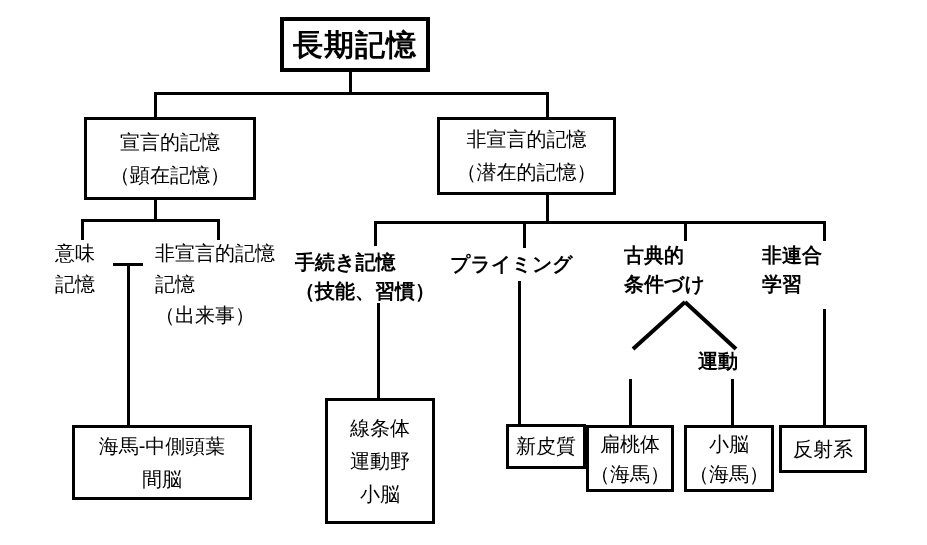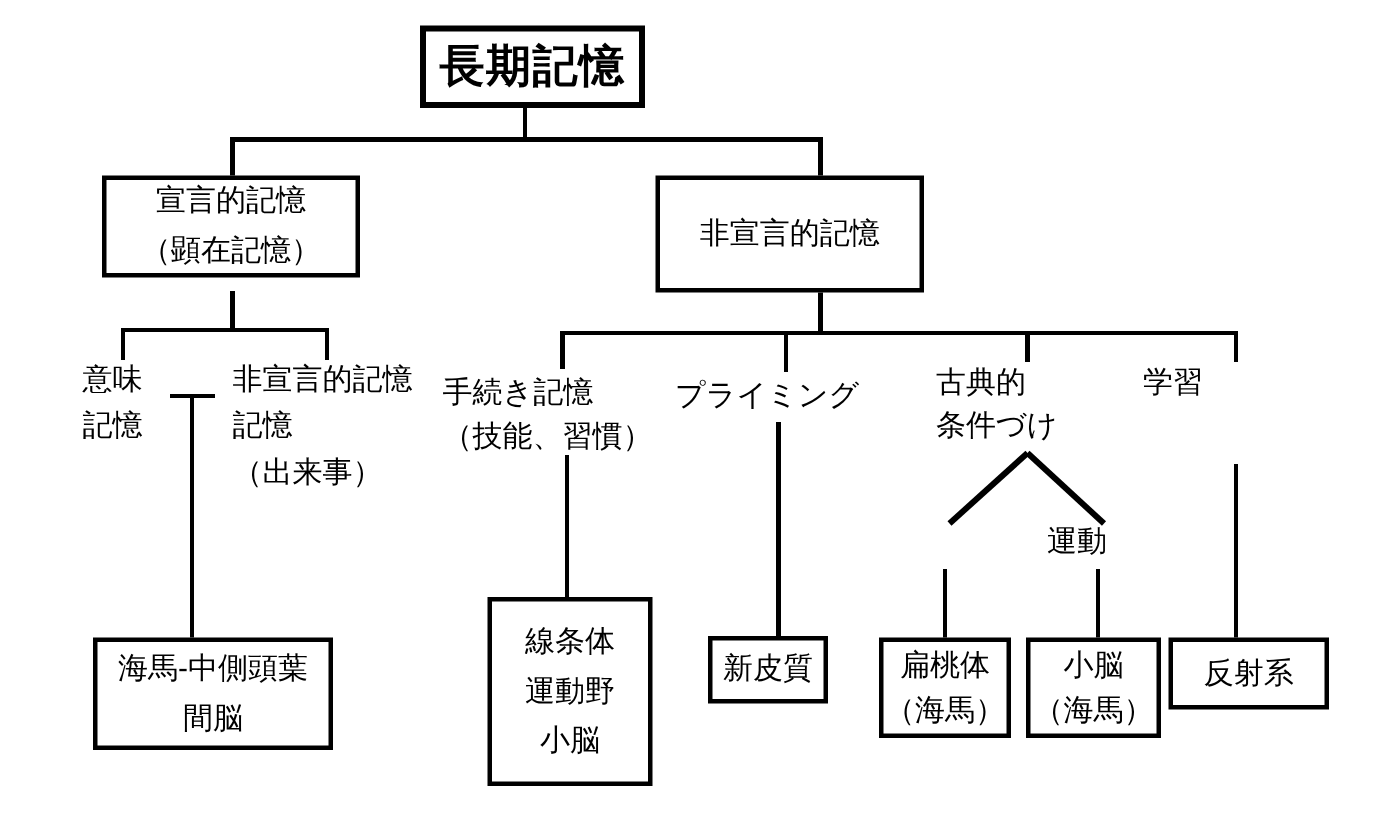--- a/index.html
+++ b/index.html
@@ -30,21 +30,21 @@
     background:#fff;
   }
   .box .l{line-height:33px;}
   .root-box{border-width:4px;}
   .root-box .l{
     font-size:30px;
     font-weight:bold;
     line-height:34px;
     letter-spacing:1px;
   }
-  .tight .l{line-height:29px;}
+  .tight .l{line-height:29px;font-weight:bold;}
   .small-box .l{line-height:30px;}
 </style>
 </head>
 <body>
 
 <div class="canvas">
 
   <svg class="wires" width="927" height="545" viewBox="0 0 927 545">
     <g stroke="#000000" stroke-width="3" shape-rendering="crispEdges">
 
@@ -78,27 +78,28 @@
     <g stroke="#000000" stroke-width="4" fill="none">
       <line x1="685" y1="302" x2="633" y2="349"></line>
       <line x1="685" y1="302" x2="736" y2="349"></line>
     </g>
   </svg>
 
   <div class="node box root-box" style="left:280px;top:17px;width:150px;height:55px">
     <span class="l">長期記憶</span>
   </div>
 
-  <div class="node box" style="left:68px;top:117px;width:172px;height:68px">
+  <div class="node box" style="left:84px;top:117px;width:172px;height:83px">
     <span class="l">宣言的記憶</span>
     <span class="l">（顕在記憶）</span>
   </div>
 
   <div class="node box" style="left:437px;top:117px;width:179px;height:78px">
     <span class="l">非宣言的記憶</span>
+    <span class="l">（潜在的記憶）</span>
   </div>
 
   <div class="node" style="left:55px;top:238px;width:110px">
     <span class="l">意味</span>
     <span class="l">記憶</span>
   </div>
 
   <div class="node" style="left:155px;top:238px;width:130px">
     <span class="l">非宣言的記憶</span>
     <span class="l">記憶</span>
@@ -113,50 +114,51 @@
   <div class="node tight" style="left:450px;top:250px;width:130px">
     <span class="l">プライミング</span>
   </div>
 
   <div class="node tight" style="left:624px;top:241px;width:122px">
     <span class="l">古典的</span>
     <span class="l">条件づけ</span>
   </div>
 
   <div class="node tight" style="left:762px;top:241px;width:120px">
+    <span class="l">非連合</span>
     <span class="l">学習</span>
   </div>
 
 
   <div class="node tight" style="left:698px;top:347px;width:76px">
     <span class="l">運動</span>
   </div>
 
-  <div class="node box" style="left:62px;top:425px;width:160px;height:75px">
+  <div class="node box" style="left:72px;top:425px;width:180px;height:75px">
     <span class="l">海馬-中側頭葉</span>
     <span class="l">間脳</span>
   </div>
 
   <div class="node box" style="left:325px;top:398px;width:110px;height:126px">
     <span class="l">線条体</span>
     <span class="l">運動野</span>
     <span class="l">小脳</span>
   </div>
 
-  <div class="node box" style="left:472px;top:424px;width:80px;height:45px">
+  <div class="node box" style="left:506px;top:424px;width:80px;height:45px">
     <span class="l">新皮質</span>
   </div>
 
   <div class="node box small-box" style="left:586px;top:425px;width:88px;height:67px">
     <span class="l">扁桃体</span>
     <span class="l">（海馬）</span>
   </div>
 
   <div class="node box small-box" style="left:684px;top:425px;width:90px;height:67px">
     <span class="l">小脳</span>
     <span class="l">（海馬）</span>
   </div>
 
-  <div class="node box" style="left:779px;top:425px;width:107px;height:48px">
+  <div class="node box" style="left:779px;top:425px;width:88px;height:48px">
     <span class="l">反射系</span>
   </div>
 
 </div>
 
 </body></html>

